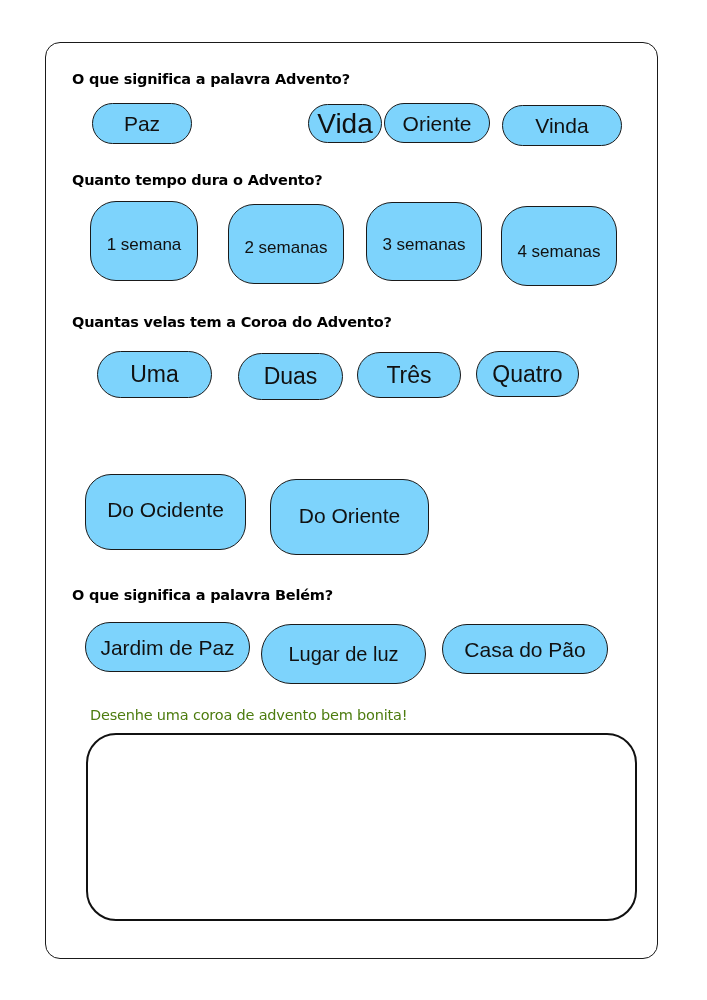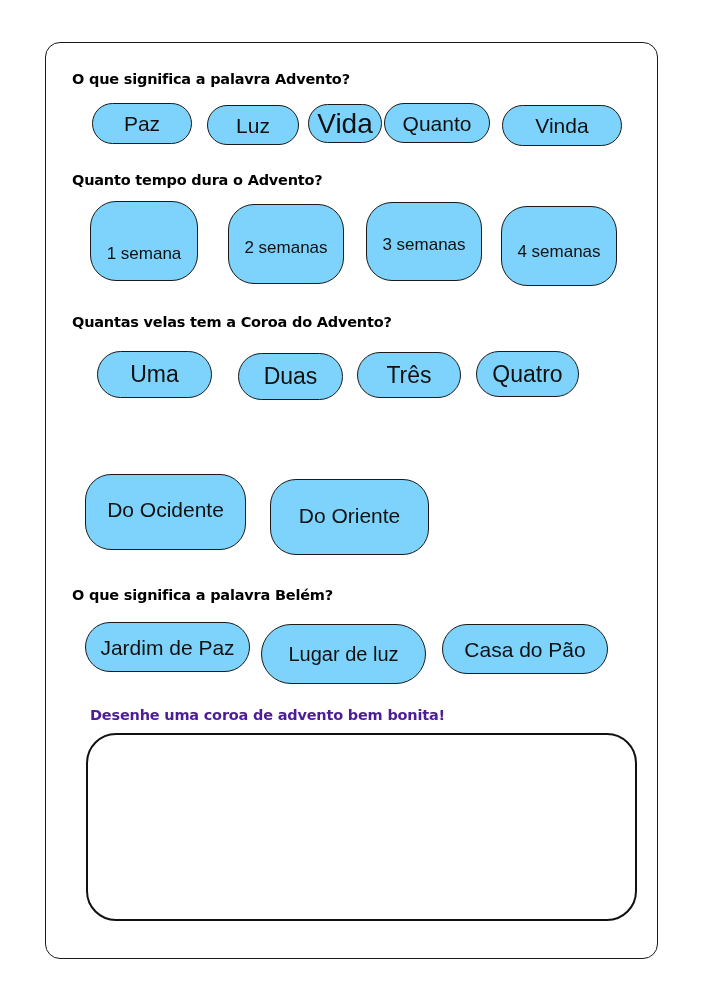--- a/index.html
+++ b/index.html
@@ -49,24 +49,24 @@
     white-space: nowrap;
     line-height: 1;
   }
 
   .option.pill { border-radius: 999px; }
   .option.roundbox { border-radius: 26px; }
 
   #draw-heading {
     position: absolute;
     font-family: "DejaVu Sans", sans-serif;
-    font-weight: bold;
+    font-weight: normal;
     font-size: 14.5px;
     letter-spacing: -0.2px;
-    color: #4c1d95;
+    color: #4d7c0f;
     white-space: nowrap;
   }
 
   #drawing-area {
     position: absolute;
     left: 40px;
     top: 690px;
     width: 551px;
     height: 188px;
     border: 2.6px solid #111111;
@@ -76,31 +76,30 @@
 </style>
 </head>
 <body>
 
 <div id="worksheet-page">
 
   <div class="question-heading" style="left:26px; top:28px;">O que significa a palavra Advento?</div>
 
   <div class="option pill" style="left:46px; top:60px; width:100px; height:41px; font-size:21px;">Paz</div>
 
-  <div class="option pill" style="left:161px; top:62px; width:92px; height:40px; font-size:21px;">Luz</div>
 
   <div class="option pill" style="left:262px; top:61px; width:74px; height:39px; font-size:28px;">Vida</div>
 
-  <div class="option pill" style="left:338px; top:60px; width:106px; height:40px; font-size:21px;">Quanto</div>
+  <div class="option pill" style="left:338px; top:60px; width:106px; height:40px; font-size:21px;">Oriente</div>
 
   <div class="option pill" style="left:456px; top:62px; width:120px; height:41px; font-size:21px;">Vinda</div>
 
   <div class="question-heading" style="left:26px; top:129px;">Quanto tempo dura o Advento?</div>
 
-  <div class="option roundbox" style="left:44px; top:158px; width:108px; height:80px; font-size:17px; align-items:flex-end; padding-bottom:18px;">1 semana</div>
+  <div class="option roundbox" style="left:44px; top:158px; width:108px; height:80px; font-size:17px; align-items:flex-end; padding-bottom:27px;">1 semana</div>
 
   <div class="option roundbox" style="left:182px; top:161px; width:116px; height:80px; font-size:17px; align-items:flex-end; padding-bottom:27px;">2 semanas</div>
 
   <div class="option roundbox" style="left:320px; top:159px; width:116px; height:79px; font-size:17px; align-items:flex-end; padding-bottom:27px;">3 semanas</div>
 
   <div class="option roundbox" style="left:455px; top:163px; width:116px; height:80px; font-size:17px; align-items:flex-end; padding-bottom:25px;">4 semanas</div>
 
   <div class="question-heading" style="left:26px; top:271px;">Quantas velas tem a Coroa do Advento?</div>
 
   <div class="option pill" style="left:51px; top:308px; width:115px; height:47px; font-size:23px;">Uma</div>

